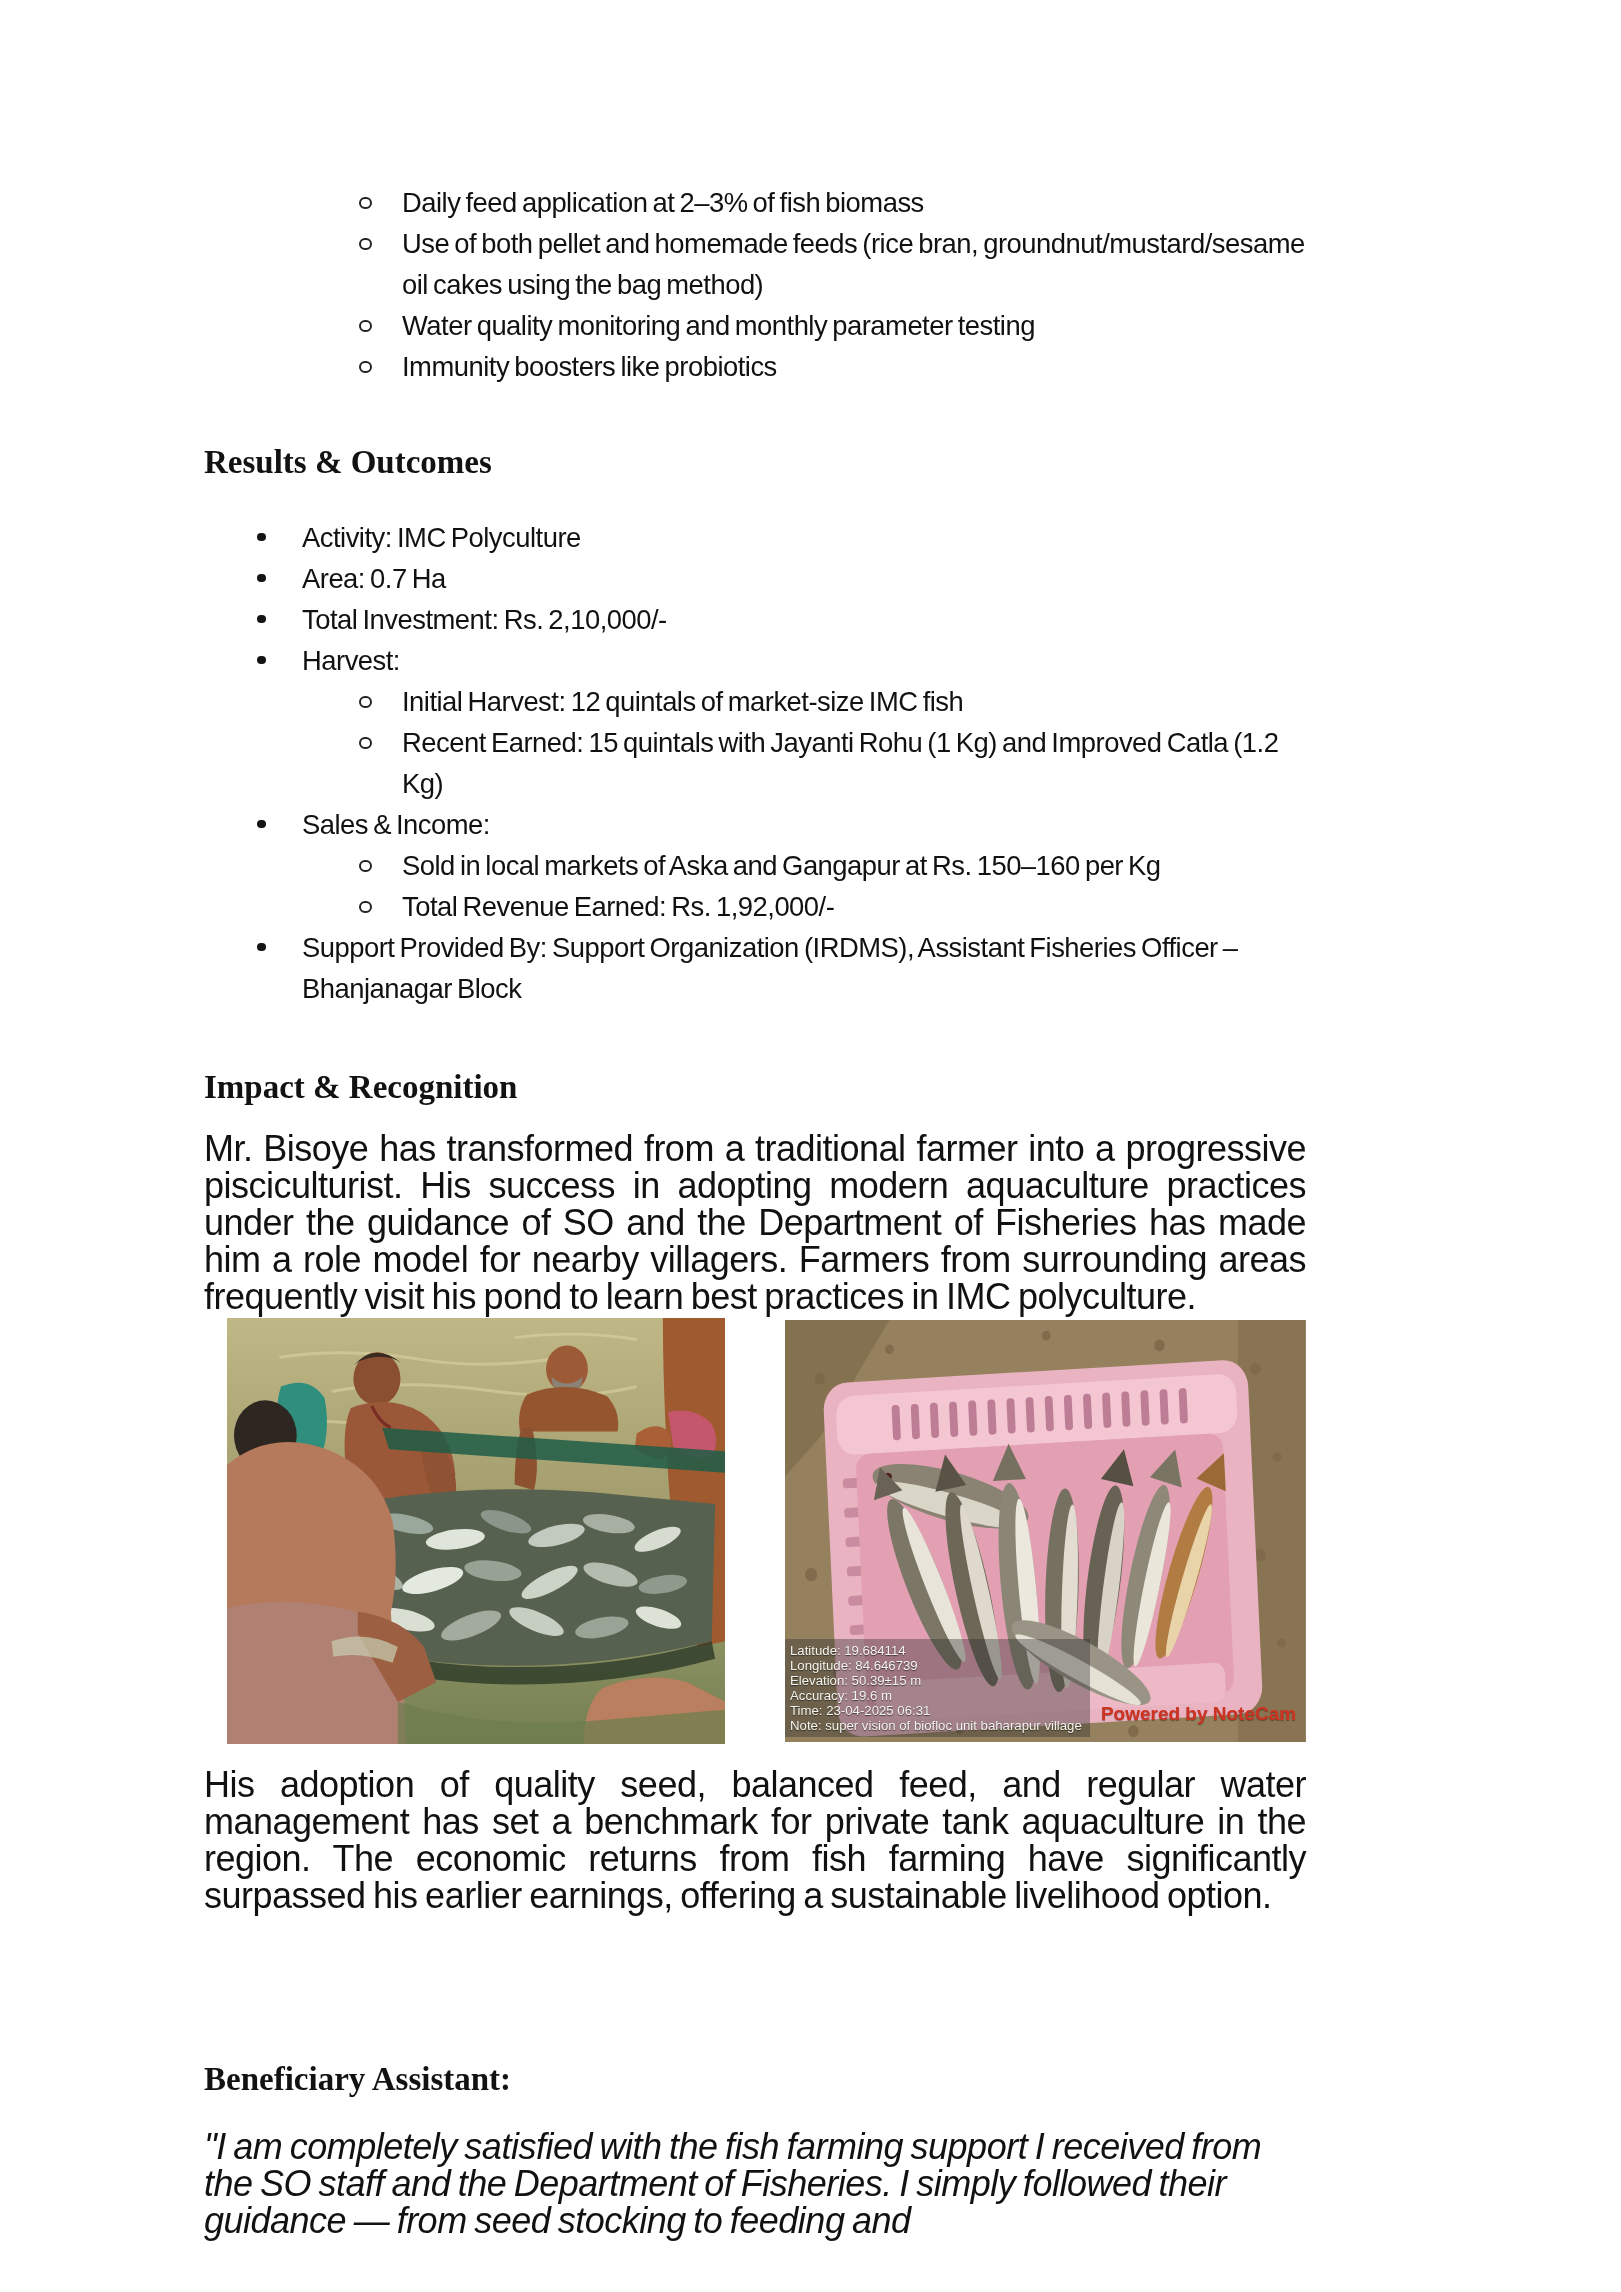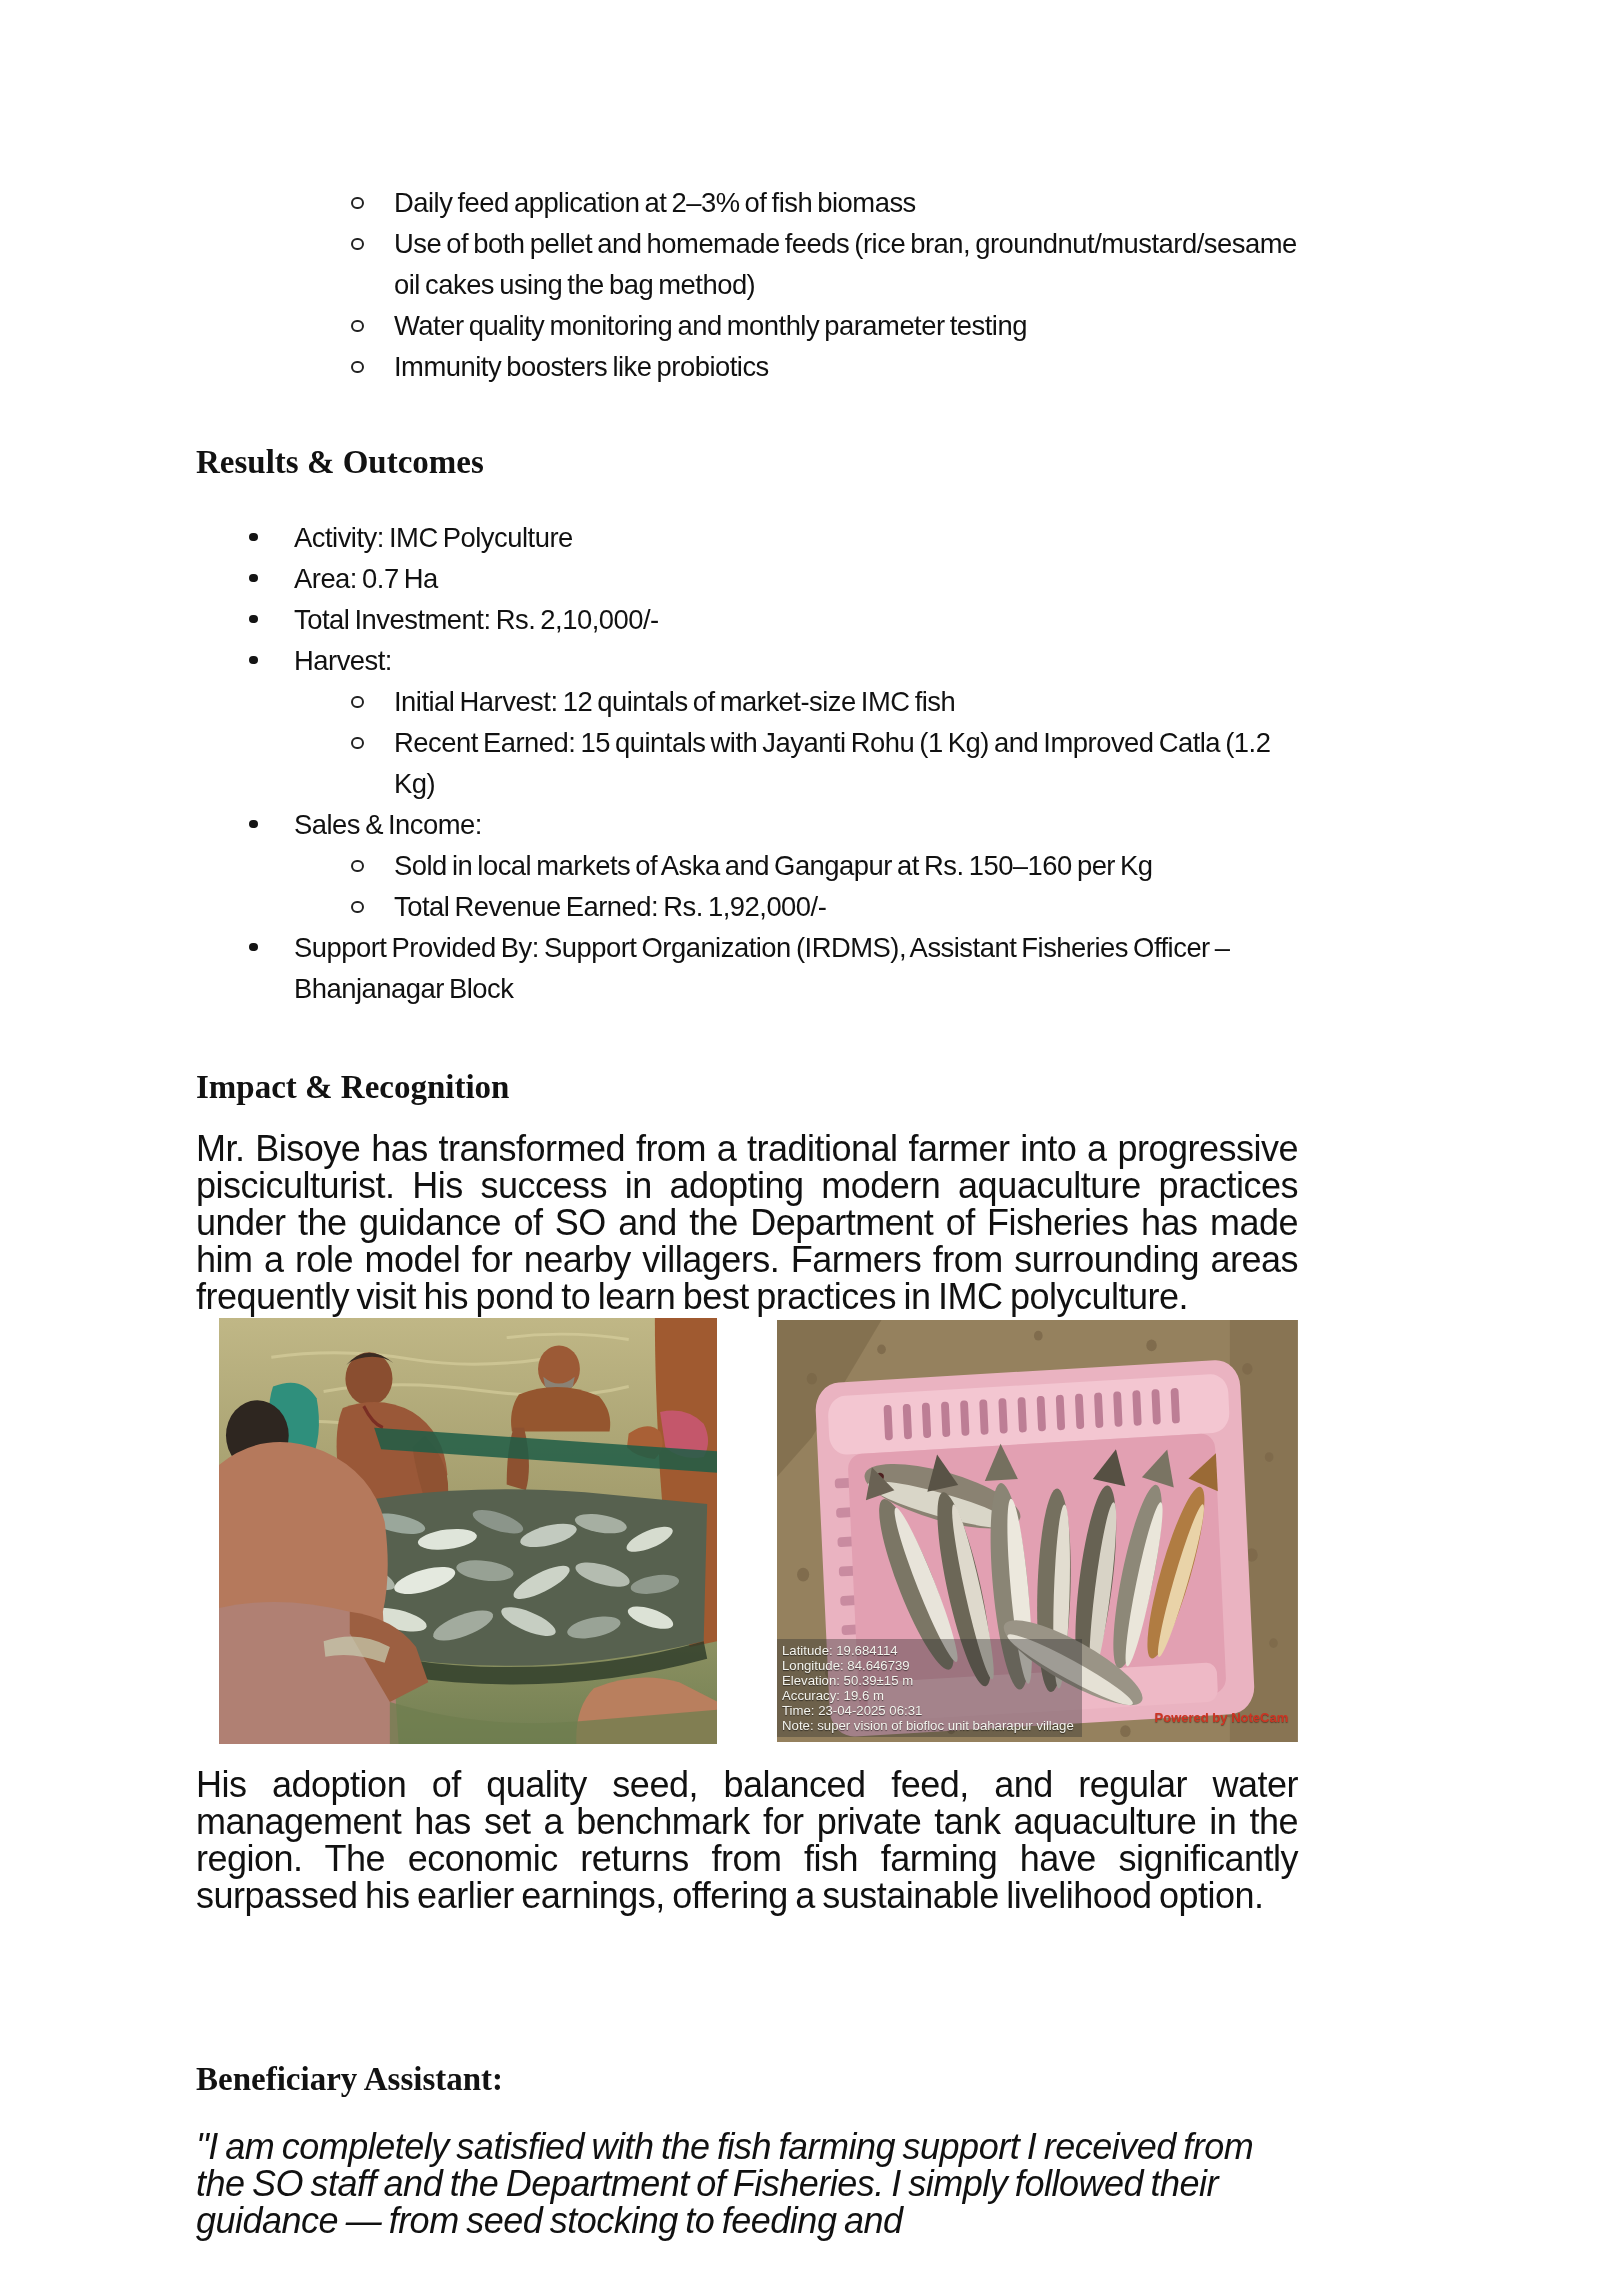--- a/index.html
+++ b/index.html
@@ -1,18 +1,18 @@
 <!DOCTYPE html>
 <html><head>
 <meta charset="utf-8">
 <style>
   html,body{margin:0;padding:0;background:#ffffff;}
   .page{
     width:1486px;height:2293px;background:#ffffff;position:relative;
-    font-family:"Liberation Sans",sans-serif;color:#111111;overflow:hidden;
+    font-family:"Liberation Sans",sans-serif;color:#111111;overflow:hidden;padding-left:8px;
   }
   .content{padding:0 188px 0 196px;}
   
   .doclist{font-size:27.4px;line-height:41px;letter-spacing:-0.5px;word-spacing:-2px;}
   .li{position:relative;}
   .li.l2{padding-left:198px;}
   .li.l1{padding-left:98px;}
   .disc{position:absolute;left:53px;top:15.7px;width:8.8px;height:8.8px;border-radius:50%;background:#141414;}
   .ring{position:absolute;left:155px;top:14.7px;width:8.8px;height:8.8px;border:2px solid #222;border-radius:50%;background:transparent;}
   .b{font-weight:400;}
@@ -36,21 +36,21 @@
   .fig-right{width:586px;height:422px;}
   figure svg{display:block;width:100%;height:100%;}
   .gps-overlay{
     position:absolute;left:0;bottom:5.9px;background:rgba(45,45,45,0.38);
     color:#f4f4ee;font-size:13.2px;line-height:15px;letter-spacing:0;word-spacing:0;
     padding:3.9px 7.8px 3.9px 4.9px;text-shadow:0 1px 1px rgba(0,0,0,0.55);white-space:nowrap;
   }
   .gps-overlay div{margin:0;}
   .notecam{
     position:absolute;right:9.8px;bottom:17.6px;color:#ce3322;font-weight:700;
-    font-size:13px;letter-spacing:0;word-spacing:0;text-shadow:0 1px 1px rgba(60,20,10,0.5);
+    font-size:19px;letter-spacing:0;word-spacing:0;text-shadow:0 1px 1px rgba(60,20,10,0.5);
   }
 </style>
 </head>
 <body>
 
 <div class="page">
   <div class="content">
 
     <div class="doclist toplist">
       <div class="li l2">

